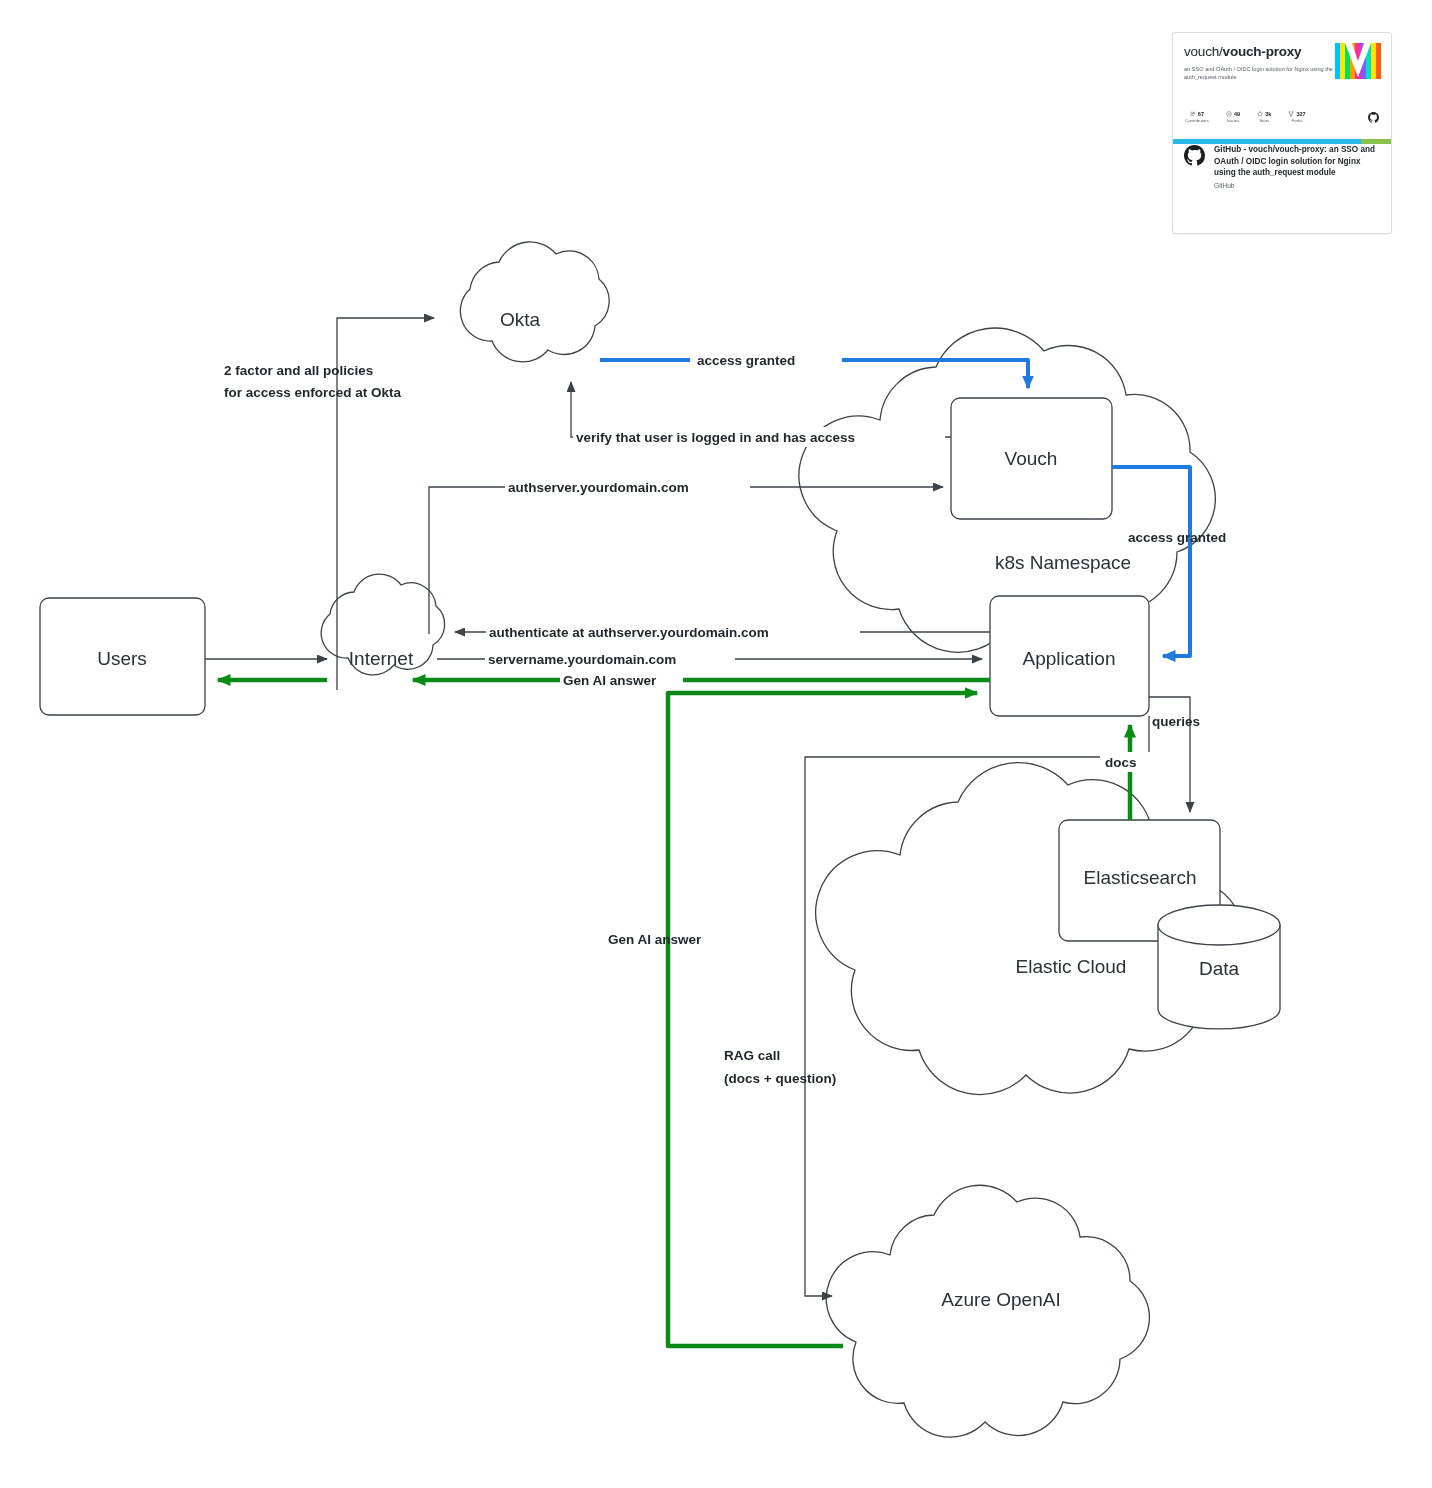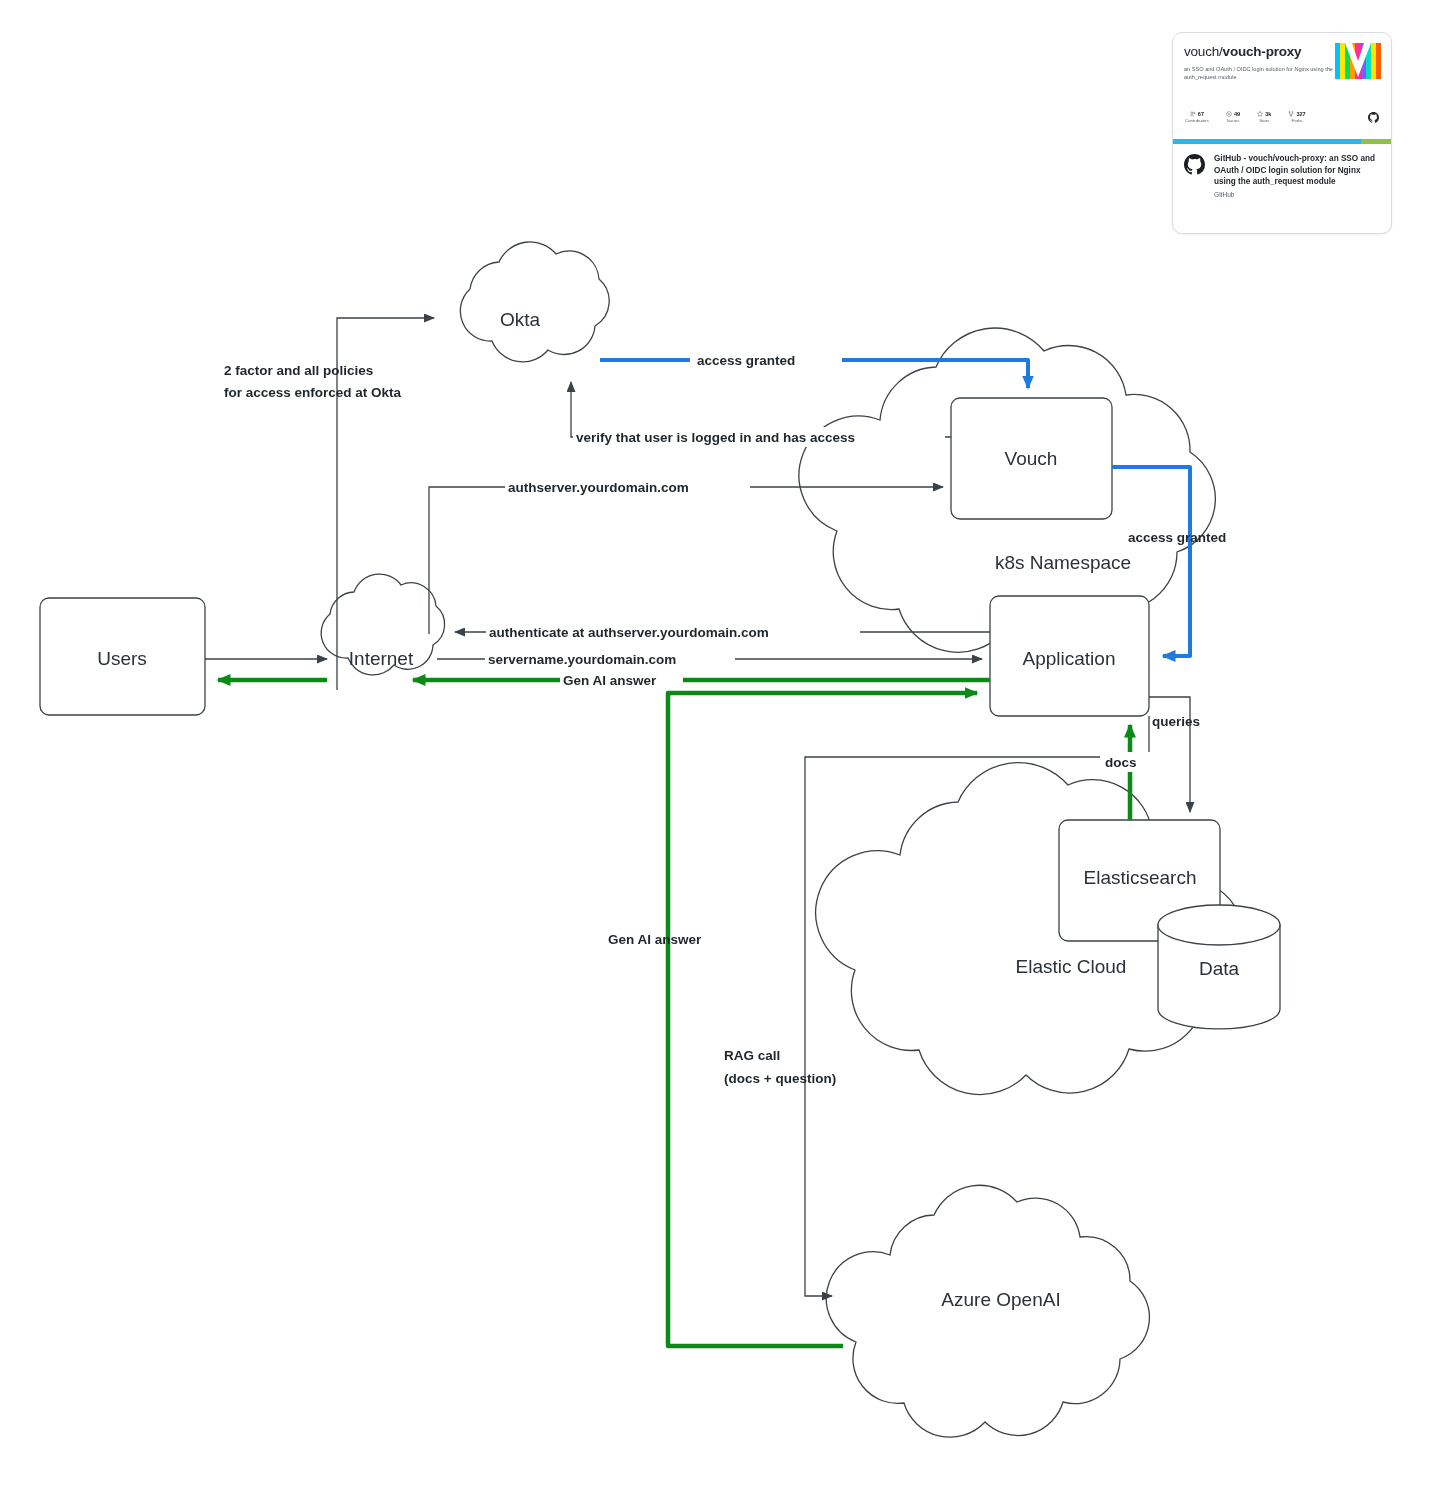--- a/index.html
+++ b/index.html
@@ -3,38 +3,38 @@
 <meta charset="utf-8">
 <style>
   html,body{margin:0;padding:0;background:#ffffff;}
   body{width:1432px;height:1488px;position:relative;overflow:hidden;
        font-family:"Liberation Sans","DejaVu Sans",sans-serif;color:#2a3138;}
   #canvas{position:absolute;left:0;top:0;width:1432px;height:1488px;}
   svg.diagram{position:absolute;left:0;top:0;width:1432px;height:1488px;}
 
   
   .card{position:absolute;left:1172px;top:32px;width:218px;height:200px;
-        background:#fff;border:1px solid #d9dde1;border-radius:10px;
+        background:#fff;border:1px solid #d9dde1;border-radius:3px;
         box-shadow:0 1px 2px rgba(0,0,0,.06);overflow:hidden;}
   .card-top{padding:11px 11px 0 11px;position:relative;height:104px;box-sizing:border-box;}
   .card-title{font-size:13.5px;color:#24292f;letter-spacing:-.2px;line-height:1.15;}
   .card-title b{font-weight:700;}
   .card-sub{font-size:5.6px;color:#57606a;line-height:1.5;margin-top:5px;width:150px;}
   .card-logo{position:absolute;right:10px;top:10px;width:46px;height:36px;overflow:hidden;border-radius:1px;}
   .card-stats{position:absolute;left:0;top:78px;width:100%;
               display:flex;align-items:flex-start;padding:0 12px;box-sizing:border-box;}
   .stat{display:flex;flex-direction:column;align-items:center;margin-right:17px;}
   .stat-row{display:flex;align-items:center;gap:2px;font-size:5.6px;font-weight:700;color:#24292f;}
   .stat-lbl{font-size:4.4px;color:#57606a;margin-top:1px;}
   .stat-ico{width:6px;height:6px;display:block;}
   .gh-mark{margin-left:auto;width:11px;height:11px;margin-top:1px;}
   .card-bar{position:absolute;left:0;top:106px;width:100%;height:5px;background:#29b6e8;}
   .card-bar i{position:absolute;right:0;top:0;width:30px;height:5px;background:#8bc34a;display:block;}
   .card-bot{position:absolute;left:0;top:111px;width:100%;padding:0 11px 0 11px;
-            box-sizing:border-box;display:flex;gap:9px;margin-top:9px;}
+            box-sizing:border-box;display:flex;gap:9px;}
   .card-bot-ico{flex:0 0 auto;width:21px;height:21px;margin-top:1px;}
   .card-bot-title{font-size:8.2px;font-weight:700;color:#24292f;line-height:1.42;}
   .card-bot-src{font-size:6.6px;color:#57606a;margin-top:3px;}
 
   
   .nodetext{font-family:"Liberation Sans","DejaVu Sans",sans-serif;font-size:19px;fill:#2a3138;}
   .edgetext{font-family:"Liberation Sans","DejaVu Sans",sans-serif;font-size:13.5px;
             font-weight:700;fill:#1f262c;}
   .shape{fill:#ffffff;stroke:#3b4248;stroke-width:1.3;}
   .cloud{fill:#ffffff;stroke:#3b4248;stroke-width:1.3;}

